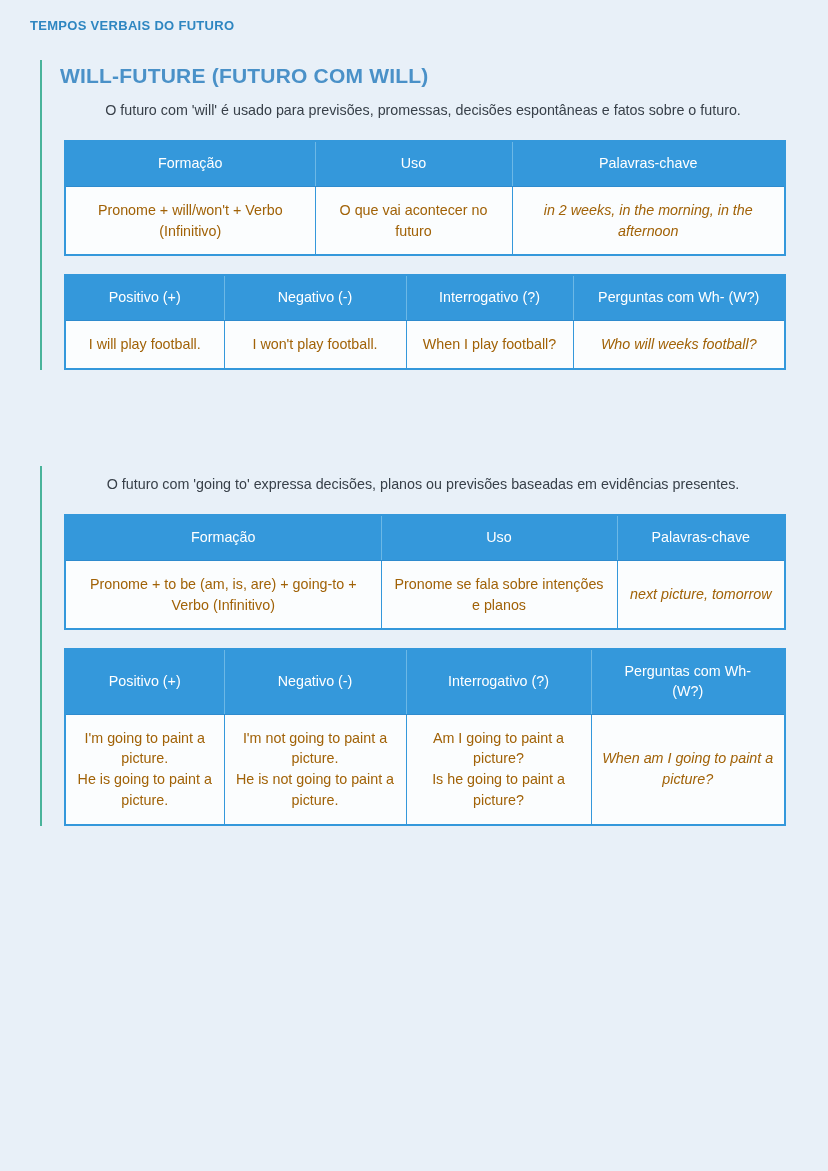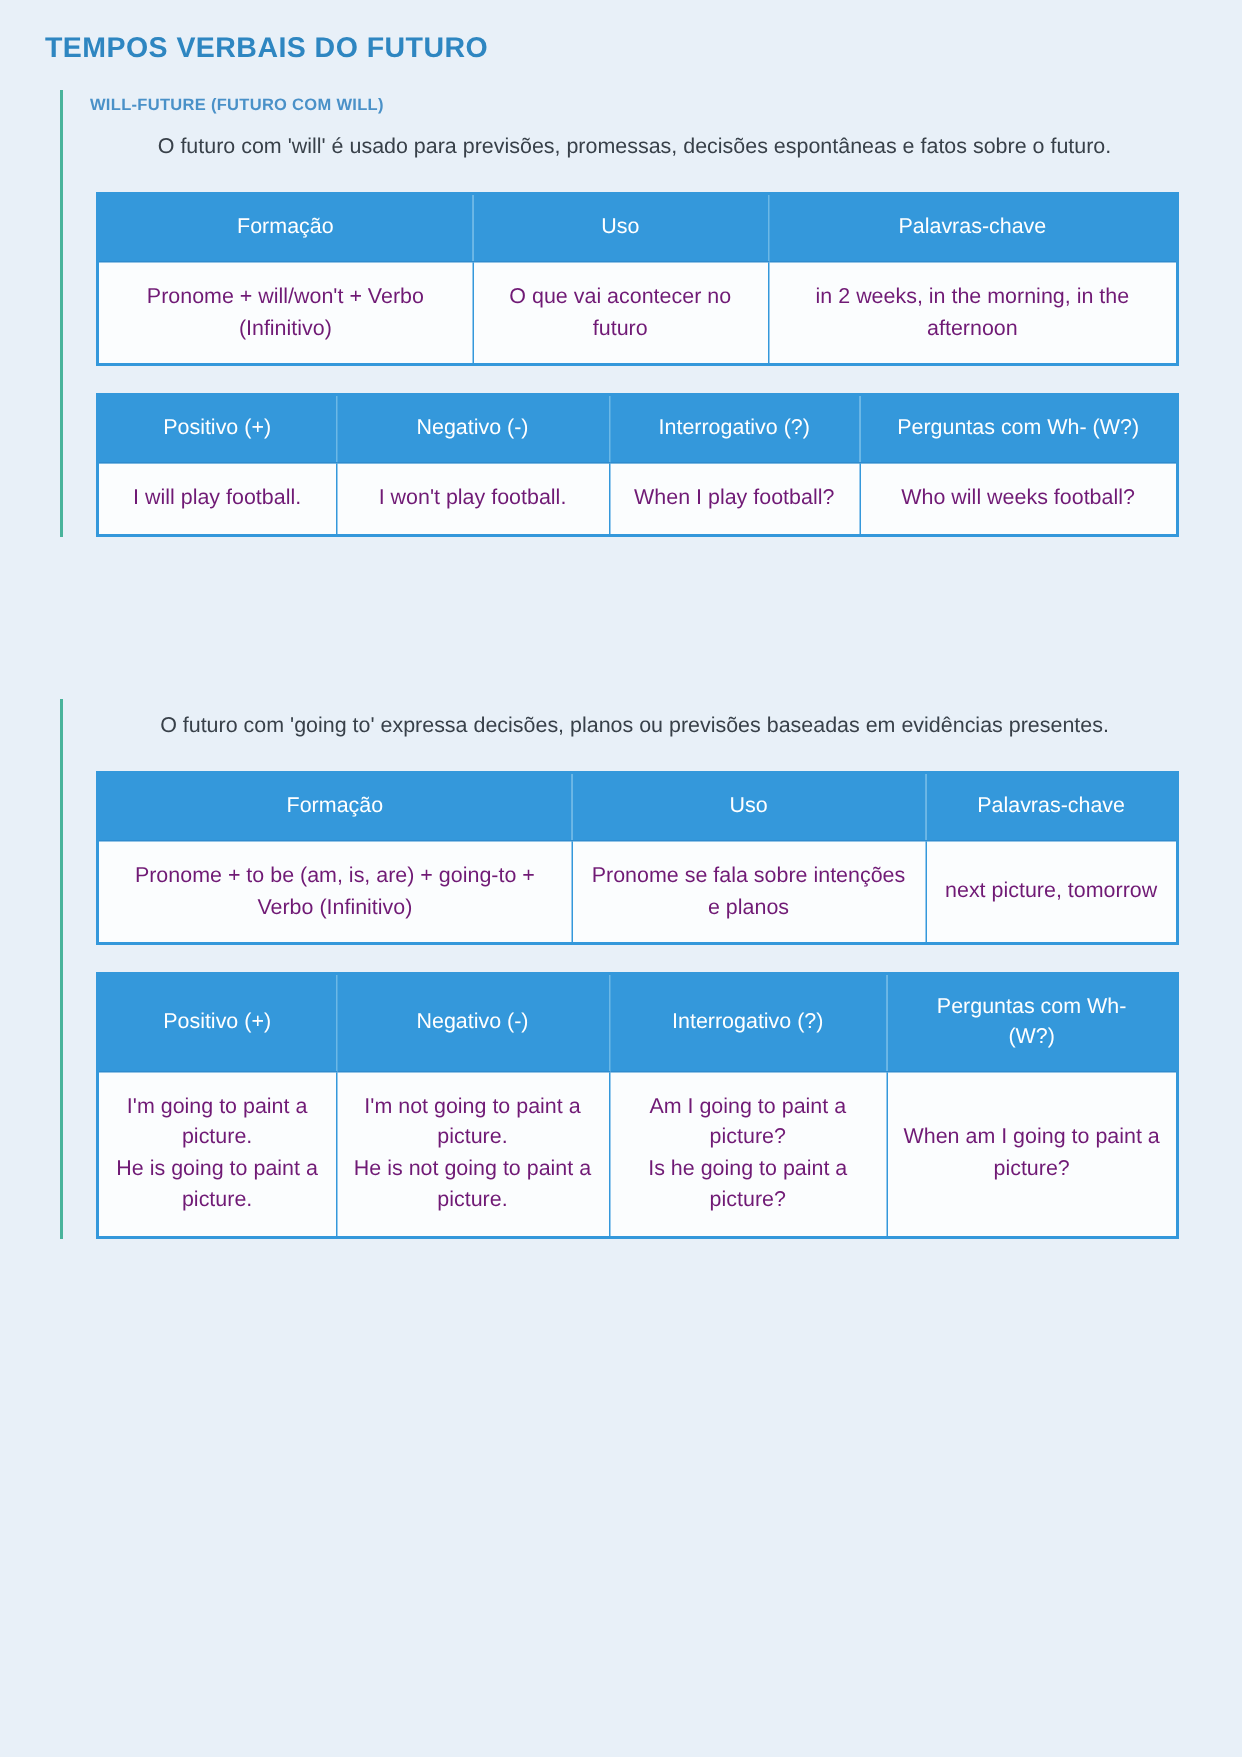--- a/index.html
+++ b/index.html
@@ -14,40 +14,40 @@
     font-family: "Liberation Sans", sans-serif;
     overflow: hidden;
     position: relative;
   }
 
   
   .page-title {
     position: absolute;
     left: 30px;
     top: 9px;
-    font-size: 19px;
+    font-size: 13px;
     font-weight: 700;
     letter-spacing: 0.3px;
     color: #2e86c1;
   }
 
   
   .section {
     position: absolute;
     left: 40px;
     width: 748px;
     border-left: 2px solid #49b39b;
     box-sizing: border-box;
     padding-left: 18px;
   }
   #section-will { top: 60px; }
   #section-goingto { top: 466px; }
 
   .section-title {
-    font-size: 11px;
+    font-size: 21px;
     font-weight: 600;
     color: #4a91c8;
     letter-spacing: 0.2px;
     margin: 0 0 4px 0;
     padding-top: 4px;
   }
 
   .section-desc {
     font-size: 14.3px;
     line-height: 1.62;
@@ -78,30 +78,30 @@
     padding: 12px 16px;
     text-align: center;
     vertical-align: middle;
     border-right: 1px solid #6cb8e6;
     border-bottom: 1px solid #2e8bce;
   }
   table.grid thead th:last-child { border-right: none; }
 
   table.grid tbody td {
     background: #fbfdfe;
-    color: #701a75;
+    color: #a16207;
     font-size: 14.3px;
     font-weight: 400;
     line-height: 1.45;
     padding: 13px 8px;
     text-align: center;
     vertical-align: middle;
     border-right: 1px solid #3498db;
   }
-  table.grid tbody td:last-child { border-right: none; }
+  table.grid tbody td:last-child { border-right: none; font-style: italic; }
 
   
   #table-will-form col.c1 { width: 250px; }
   #table-will-form col.c2 { width: 197px; }
   #table-will-form col.c3 { width: 273px; }
 
   #table-will-forms col.c1 { width: 159px; }
   #table-will-forms col.c2 { width: 182px; }
   #table-will-forms col.c3 { width: 167px; }
   #table-will-forms col.c4 { width: 212px; }

